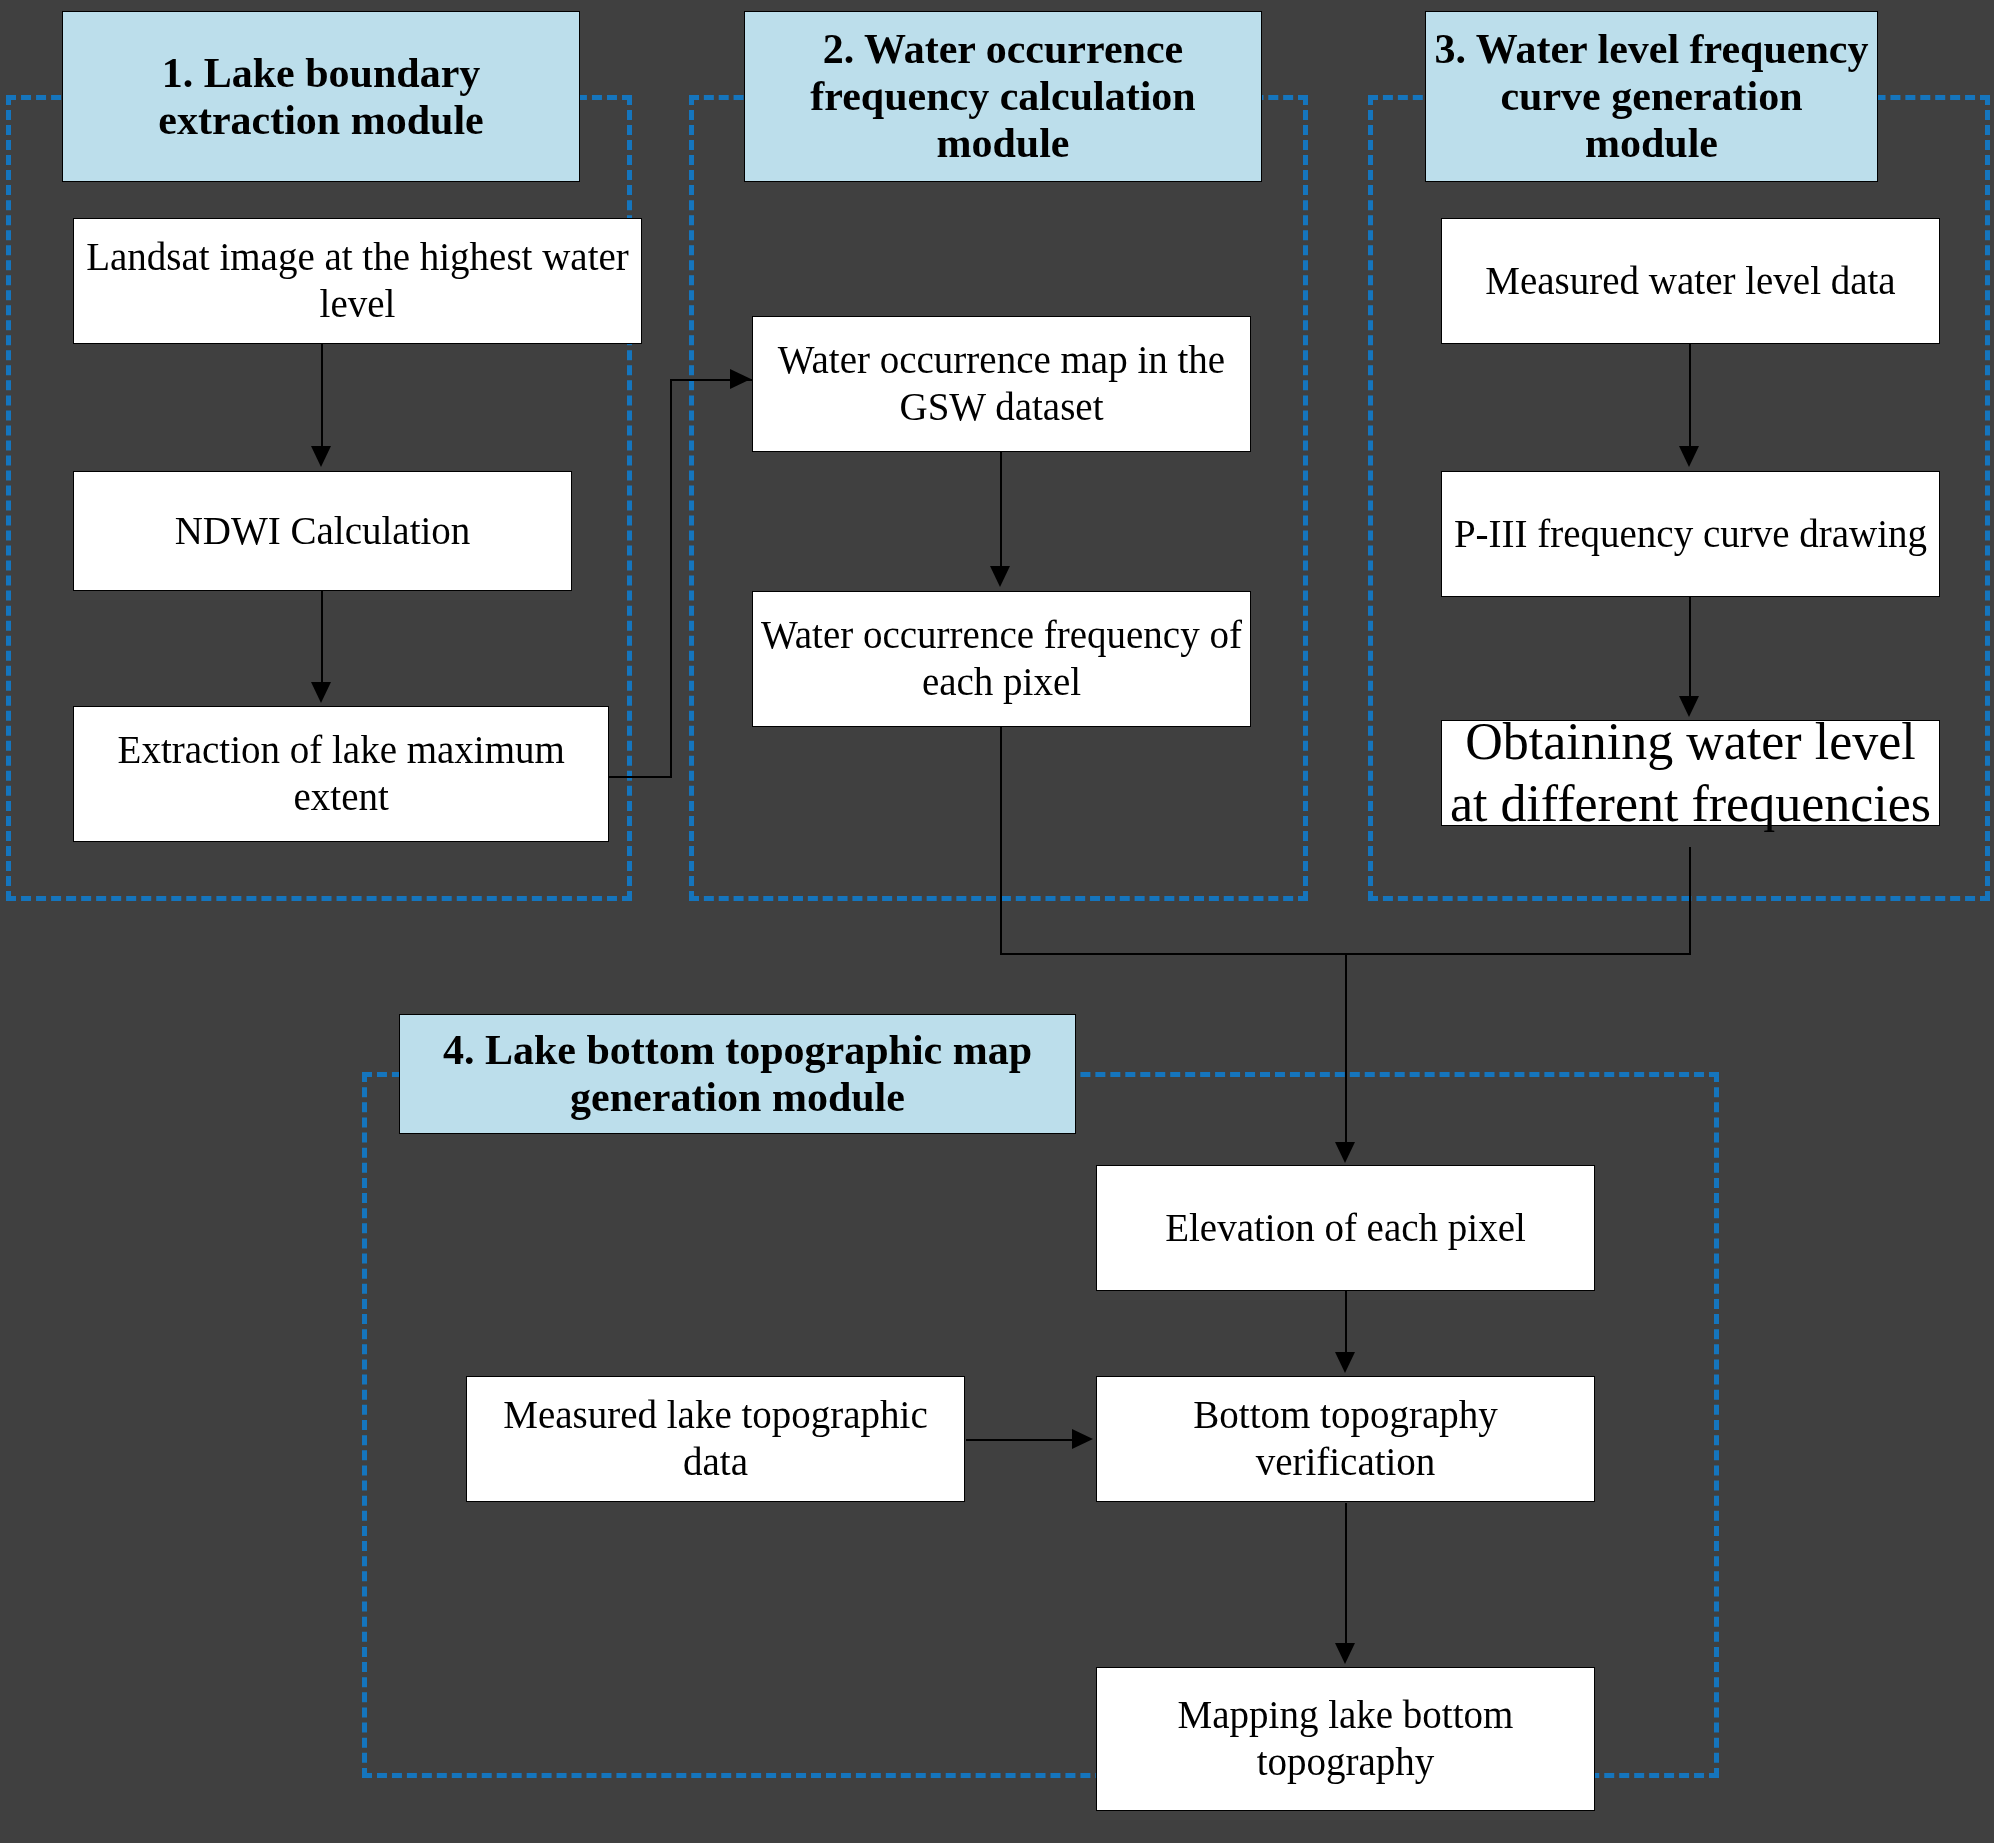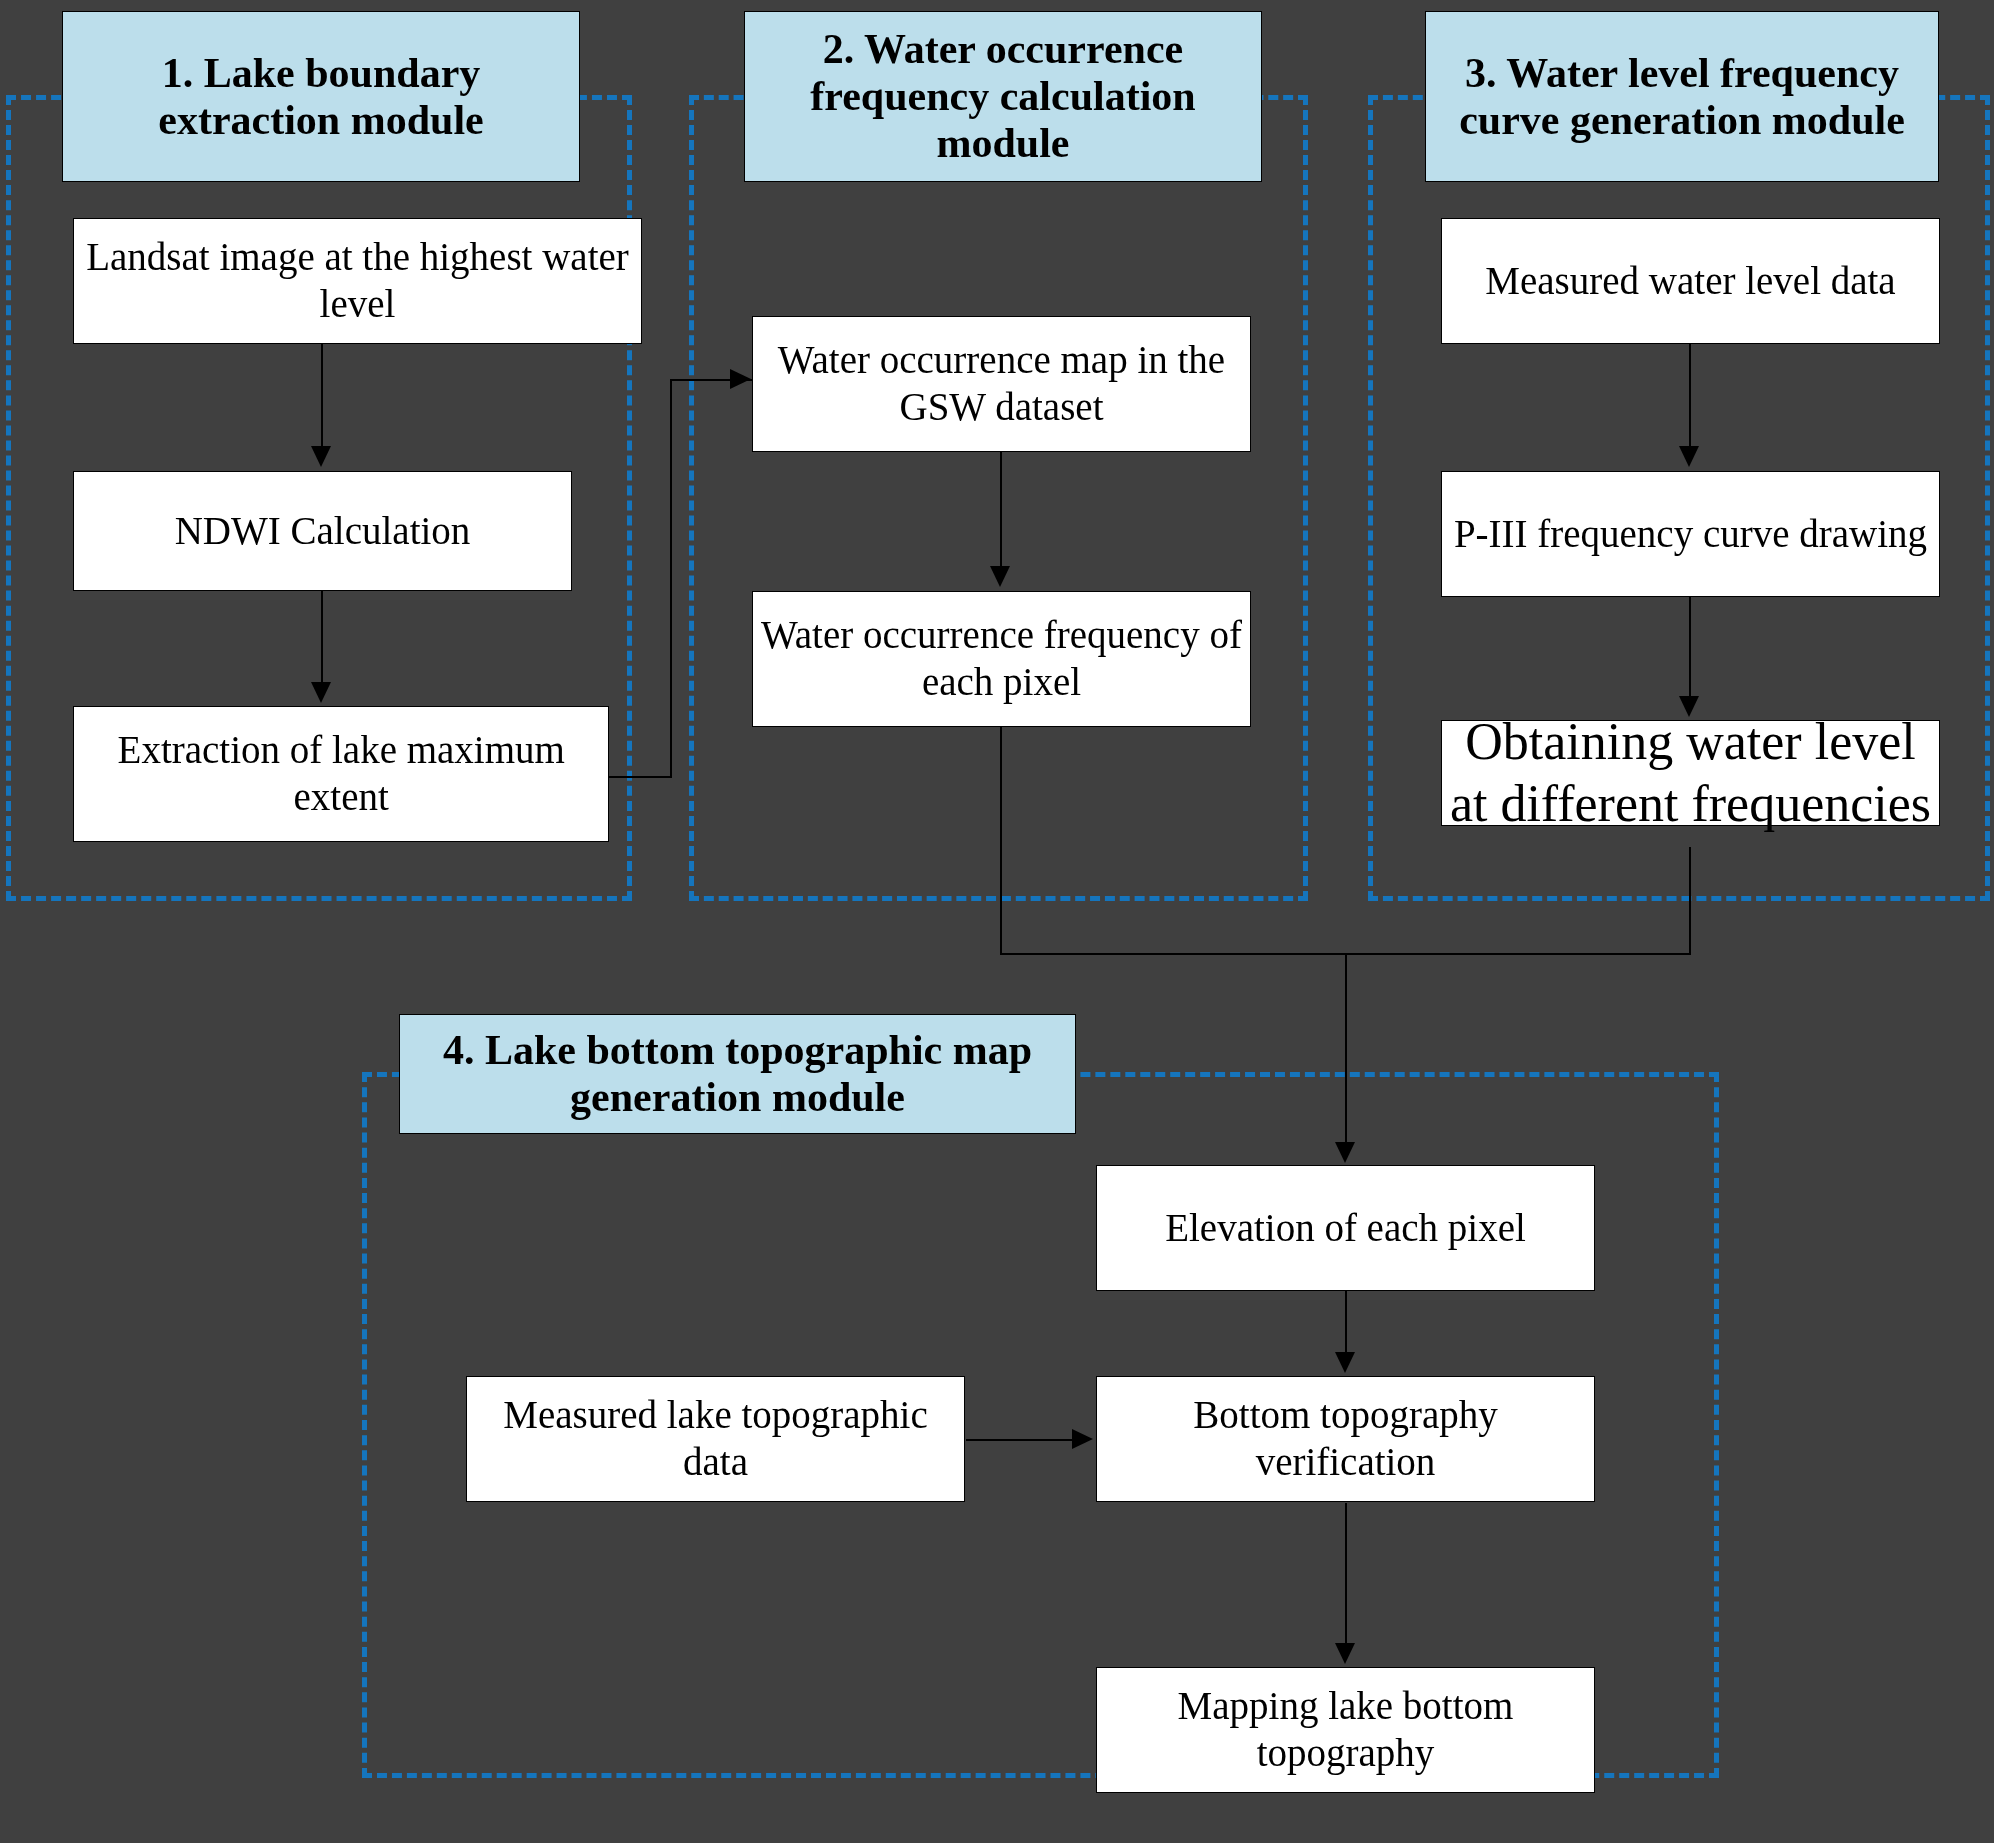--- a/index.html
+++ b/index.html
@@ -94,21 +94,21 @@
 
   <div class="module-frame" style="left:6.3px; top:95px; width:626px; height:806px;"></div>
   <div class="module-frame" style="left:689px; top:95px; width:619px; height:806px;"></div>
   <div class="module-frame" style="left:1368px; top:95px; width:622px; height:806px;"></div>
   <div class="module-frame" style="left:362px; top:1072px; width:1357px; height:706px;"></div>
 
   <div class="module-title" style="left:62px; top:11.4px; width:518px; height:171px; font-size:42px;">1. Lake boundary extraction module</div>
 
   <div class="module-title" style="left:744px; top:11.4px; width:518px; height:171px; font-size:42px;">2. Water occurrence frequency calculation module</div>
 
-  <div class="module-title" style="left:1425px; top:11.4px; width:514px; height:171px; font-size:42px;text-align:center;">3. Water level frequency curve generation module</div>
+  <div class="module-title" style="left:1425px; top:11.4px; width:453px; height:171px; font-size:42px;text-align:center;">3. Water level frequency curve generation module</div>
 
   <div class="module-title" style="left:399px; top:1014px; width:677px; height:120px; font-size:42px;">4. Lake bottom topographic map generation module</div>
 
   <div class="proc-box" style="left:73px; top:218px; width:569px; height:126px; font-size:39px;">Landsat image at the highest water level</div>
 
   <div class="proc-box" style="left:73px; top:471px; width:499px; height:120px; font-size:39px;">NDWI Calculation</div>
 
   <div class="proc-box" style="left:73px; top:706px; width:536px; height:136px; font-size:39px;padding-left:8px;">Extraction of lake maximum extent</div>
 
   <div class="conn v" style="left:321px; top:344px; height:105px;"></div>
@@ -149,21 +149,21 @@
 
   <div class="conn v" style="left:1345px; top:953px; height:193px;"></div>
   <div class="arrow-down" style="left:1335px; top:1142px;"></div>
 
   <div class="proc-box" style="left:466px; top:1376px; width:499px; height:126px; font-size:39px;">Measured lake topographic data</div>
 
   <div class="proc-box" style="left:1096px; top:1165px; width:499px; height:126px; font-size:39px;">Elevation of each pixel</div>
 
   <div class="proc-box" style="left:1096px; top:1376px; width:499px; height:126px; font-size:39px;">Bottom topography verification</div>
 
-  <div class="proc-box" style="left:1096px; top:1667px; width:499px; height:126px; font-size:39px;">Mapping lake bottom topography</div>
+  <div class="proc-box" style="left:1096px; top:1667px; width:499px; height:144px; font-size:39px;">Mapping lake bottom topography</div>
 
   <div class="conn v" style="left:1345px; top:1291px; height:63px;"></div>
   <div class="arrow-down" style="left:1335px; top:1352px;"></div>
 
   <div class="conn h" style="left:966px; top:1439px; width:107px;"></div>
   <div class="arrow-right" style="left:1072px; top:1429px;"></div>
 
   <div class="conn v" style="left:1345px; top:1503px; height:142px;"></div>
   <div class="arrow-down" style="left:1335px; top:1643px;"></div>
 

